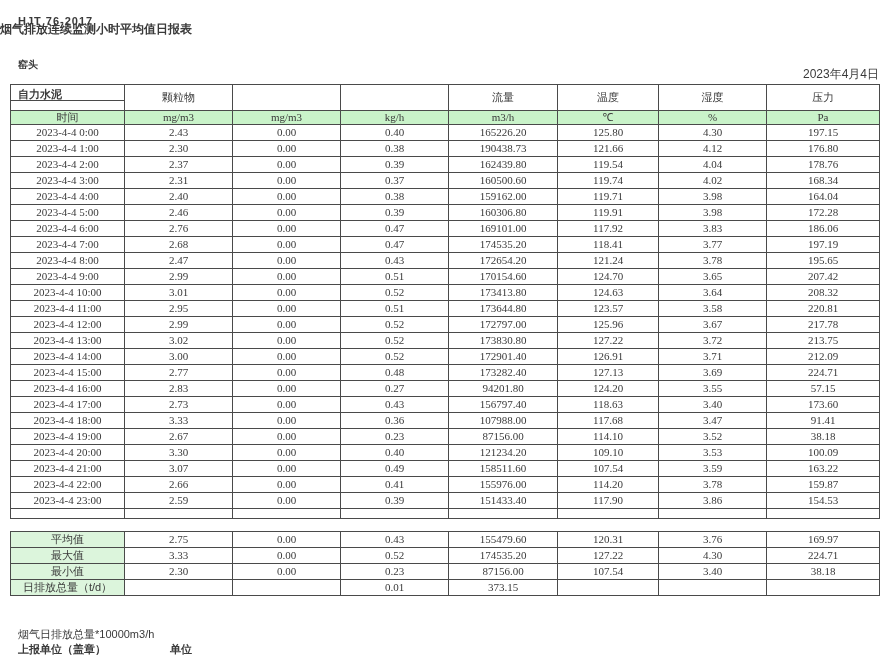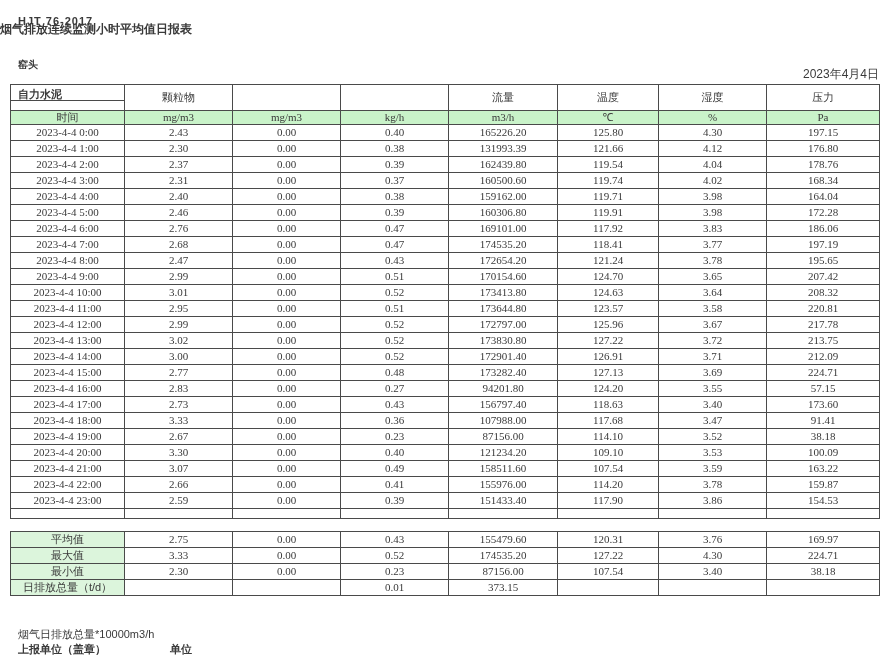--- a/index.html
+++ b/index.html
@@ -86,21 +86,21 @@
           <td>165226.20</td>
           <td>125.80</td>
           <td>4.30</td>
           <td>197.15</td>
         </tr>
         <tr>
           <td>2023-4-4 1:00</td>
           <td>2.30</td>
           <td>0.00</td>
           <td>0.38</td>
-          <td>131993.39</td>
+          <td>190438.73</td>
           <td>121.66</td>
           <td>4.12</td>
           <td>176.80</td>
         </tr>
         <tr>
           <td>2023-4-4 2:00</td>
           <td>2.37</td>
           <td>0.00</td>
           <td>0.39</td>
           <td>162439.80</td>

